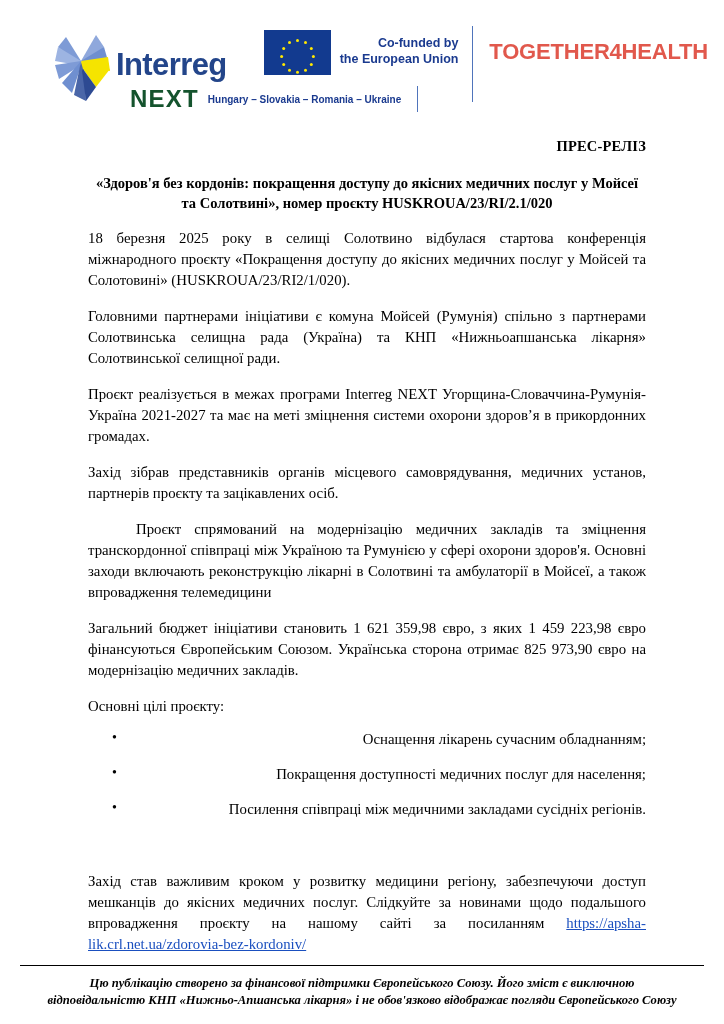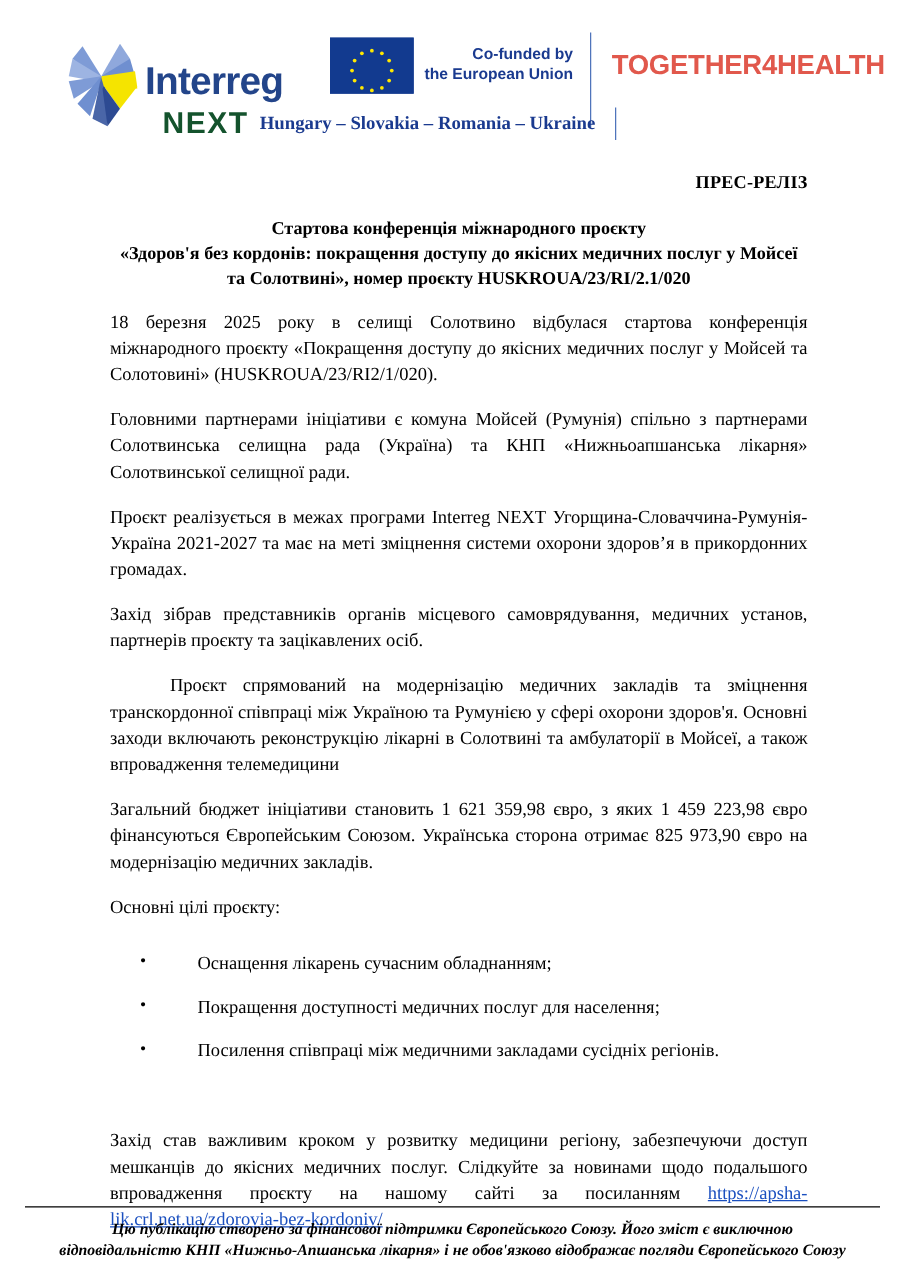--- a/index.html
+++ b/index.html
@@ -86,23 +86,23 @@
     font-family: "Liberation Sans", sans-serif;
     font-weight: bold;
     font-size: 12.5px;
     color: #1a3a8f;
     line-height: 1.25;
     margin-left: 9px;
     white-space: nowrap;
   }
 
   .hungary-line {
-    font-family: Liberation Serif, serif;
-    font-weight: bold;
-    font-size: 15px;
+    font-family: Liberation Sans, sans-serif;
+    font-weight: bold;
+    font-size: 10px;
     color: #1a3a8f;
     white-space: nowrap;
     margin-left: 9px;
   }
 
   .divider-v {
     width: 1px;
     background: #4f74bb;
     height: 76px;
     margin-left: 14px;
@@ -155,22 +155,23 @@
     font-size: 14.8px;
     line-height: 1.42;
     margin: 15px 0 0 0;
   }
   p.para.indented {
     text-indent: 48px;
   }
 
   ul.goals {
     list-style: none;
-    margin: 24px 0 0 0;
+    margin: 12px 0 0 0;
     padding: 0;
+    text-align: right;
   }
   ul.goals li {
     font-size: 14.8px;
     line-height: 1.42;
     margin-bottom: 14px;
     padding-left: 70px;
     position: relative;
   }
   ul.goals li::before {
     content: "\2022";
@@ -275,21 +276,20 @@
     <span class="next-word">NEXT</span>
     <span class="hungary-line">Hungary – Slovakia – Romania – Ukraine</span>
     <span class="divider-v" style="height:26px;margin-left:16px;"></span>
   </div>
 
   <div class="content">
 
     <div class="doc-kicker">ПРЕС-РЕЛІЗ</div>
 
     <div class="doc-title">
-      <div>Стартова конференція міжнародного проєкту</div>
       <div>«Здоров'я без кордонів: покращення доступу до якісних медичних послуг у Мойсеї та Солотвині», номер проєкту HUSKROUA/23/RI/2.1/020</div>
     </div>
 
     <p class="para">18 березня 2025 року  в селищі Солотвино відбулася стартова конференція міжнародного проєкту «Покращення доступу до якісних медичних послуг у Мойсей та Солотовині» (HUSKROUA/23/RI2/1/020).</p>
     <p class="para">Головними партнерами ініціативи є комуна Мойсей (Румунія)  спільно з партнерами Солотвинська селищна рада (Україна) та КНП «Нижньоапшанська лікарня» Солотвинської селищної ради.</p>
     <p class="para">Проєкт реалізується в межах програми Interreg NEXT  Угорщина-Словаччина-Румунія-Україна 2021-2027 та має на меті зміцнення системи охорони здоровʼя в прикордонних громадах.</p>
     <p class="para">Захід зібрав представників органів місцевого самоврядування, медичних установ, партнерів проєкту та зацікавлених осіб.</p>
     <p class="para indented">Проєкт спрямований на модернізацію медичних закладів та зміцнення транскордонної співпраці між Україною та Румунією у сфері охорони здоров'я. Основні заходи включають реконструкцію лікарні в Солотвині та амбулаторії в Мойсеї, а також впровадження телемедицини</p>
     <p class="para">Загальний бюджет ініціативи становить 1 621 359,98 євро, з яких 1 459 223,98 євро фінансуються  Європейським Союзом. Українська сторона отримає 825 973,90 євро на модернізацію медичних закладів.</p>
 

